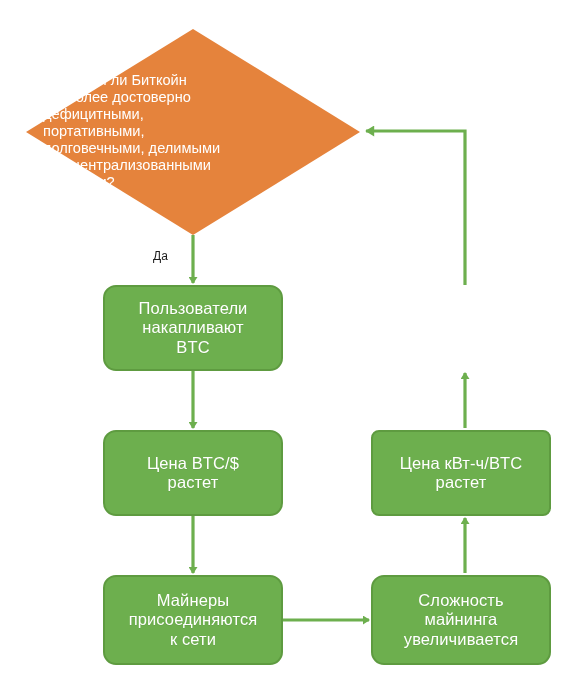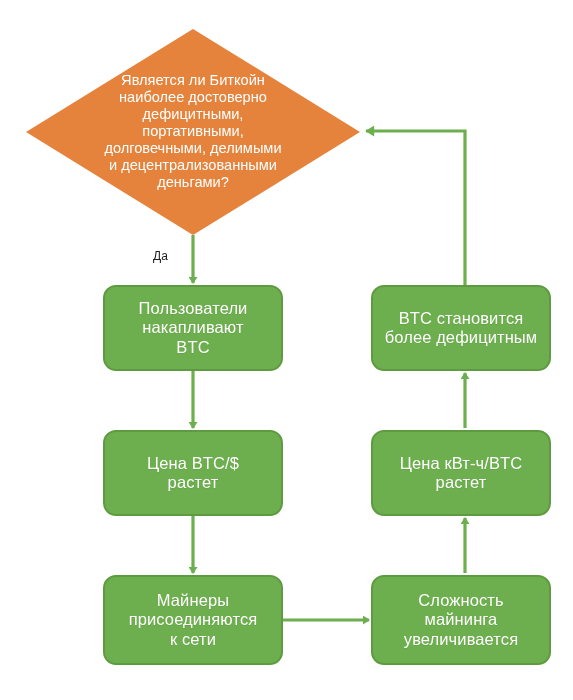--- a/index.html
+++ b/index.html
@@ -54,21 +54,21 @@
     left: 0; top: 0;
     width: 100%;
     height: 100%;
   }
   .diamond-text {
     position: absolute;
     left: 50%;
     top: 50%;
     transform: translate(-50%, -50%);
     width: 300px;
-    text-align: center;
+    text-align: left;
     color: #ffffff;
     font-size: 14.6px;
     line-height: 1.17;
     white-space: pre-line;
     user-select: none;
   }
   .edge-label {
     position: absolute;
     color: #1b1b1b;
     font-size: 12px;
@@ -150,25 +150,21 @@
 присоединяются
 к сети</span>
   </div>
 
   <div class="node box" style="left:371px; top:575px; width:180px; height:90px;">
     <span>Сложность
 майнинга
 увеличивается</span>
   </div>
 
-  <div class="node box" style="left:371px; top:430px; width:180px; height:86px;">
+  <div class="node box" style="left:371px; top:430px; width:180px; height:86px;border-radius:8px;">
     <span>Цена кВт-ч/BTC
 растет</span>
   </div>
 
-  <div class="node box" style="left:371px; top:285px; width:180px; height:86px;">
-    <span>BTC становится
-более дефицитным</span>
-  </div>
 
   <div class="edge-label" style="left:153px; top:249px;">Да</div>
 
 </div>
 
 </body></html>

